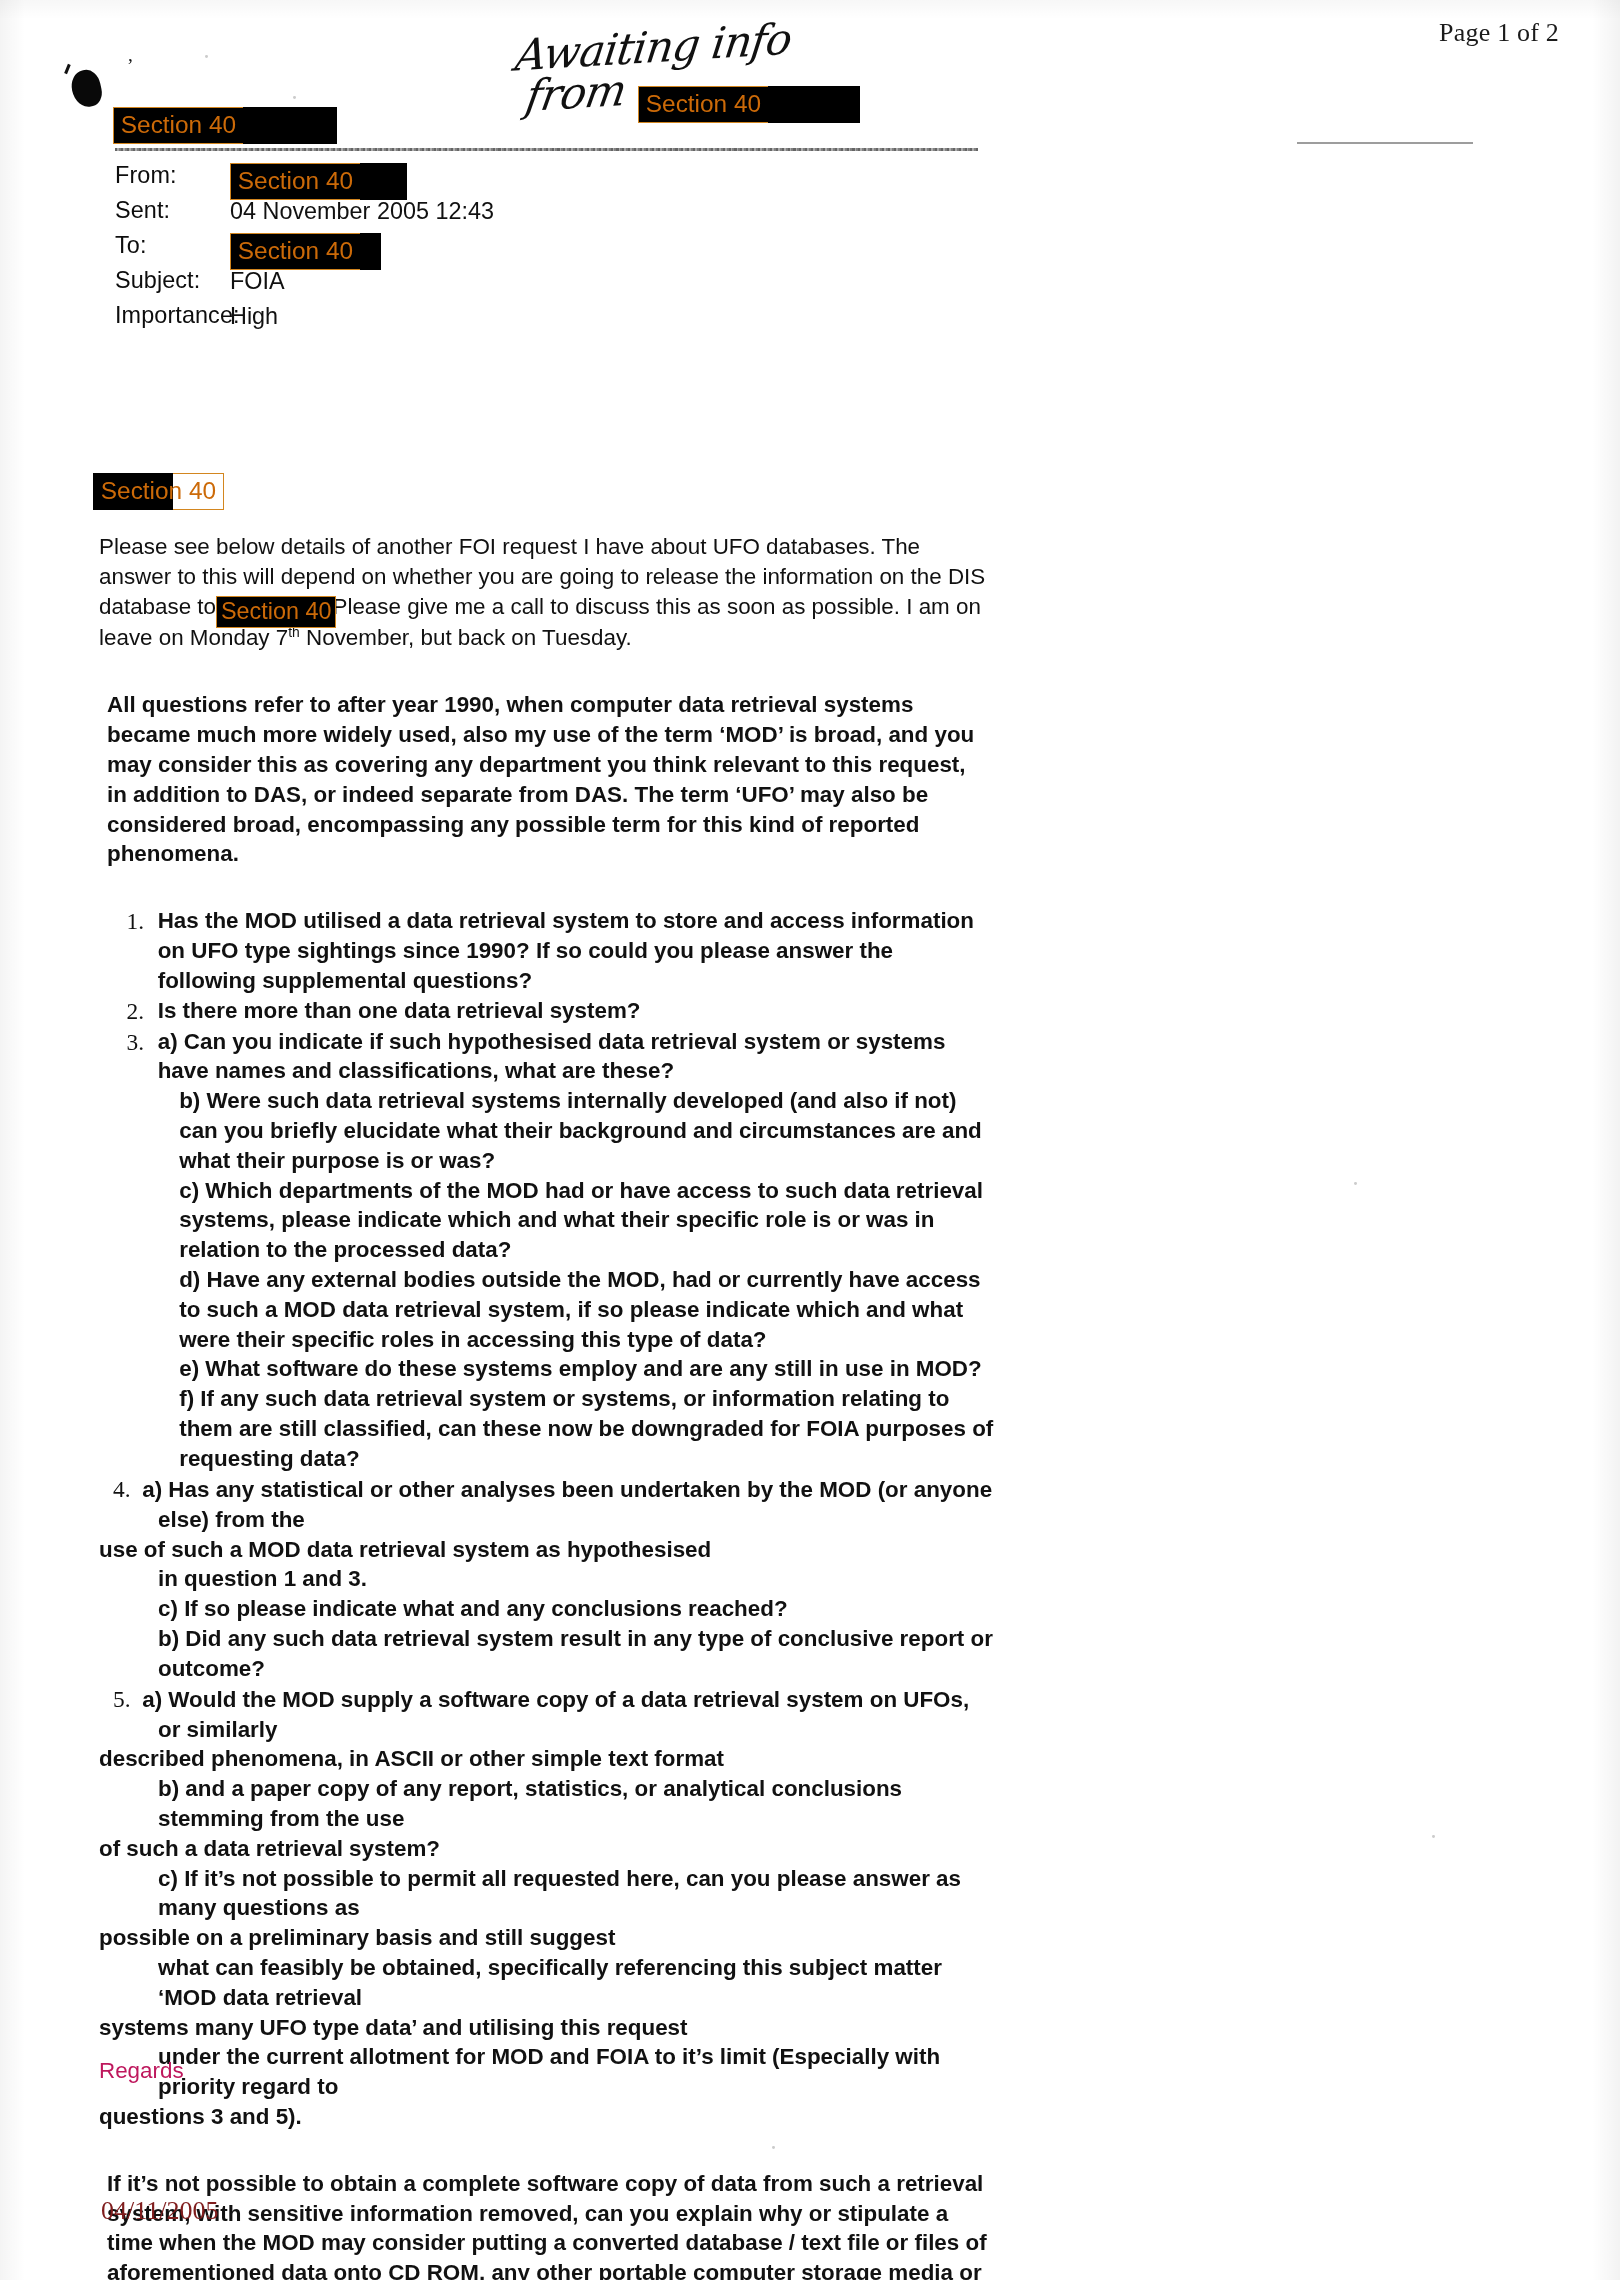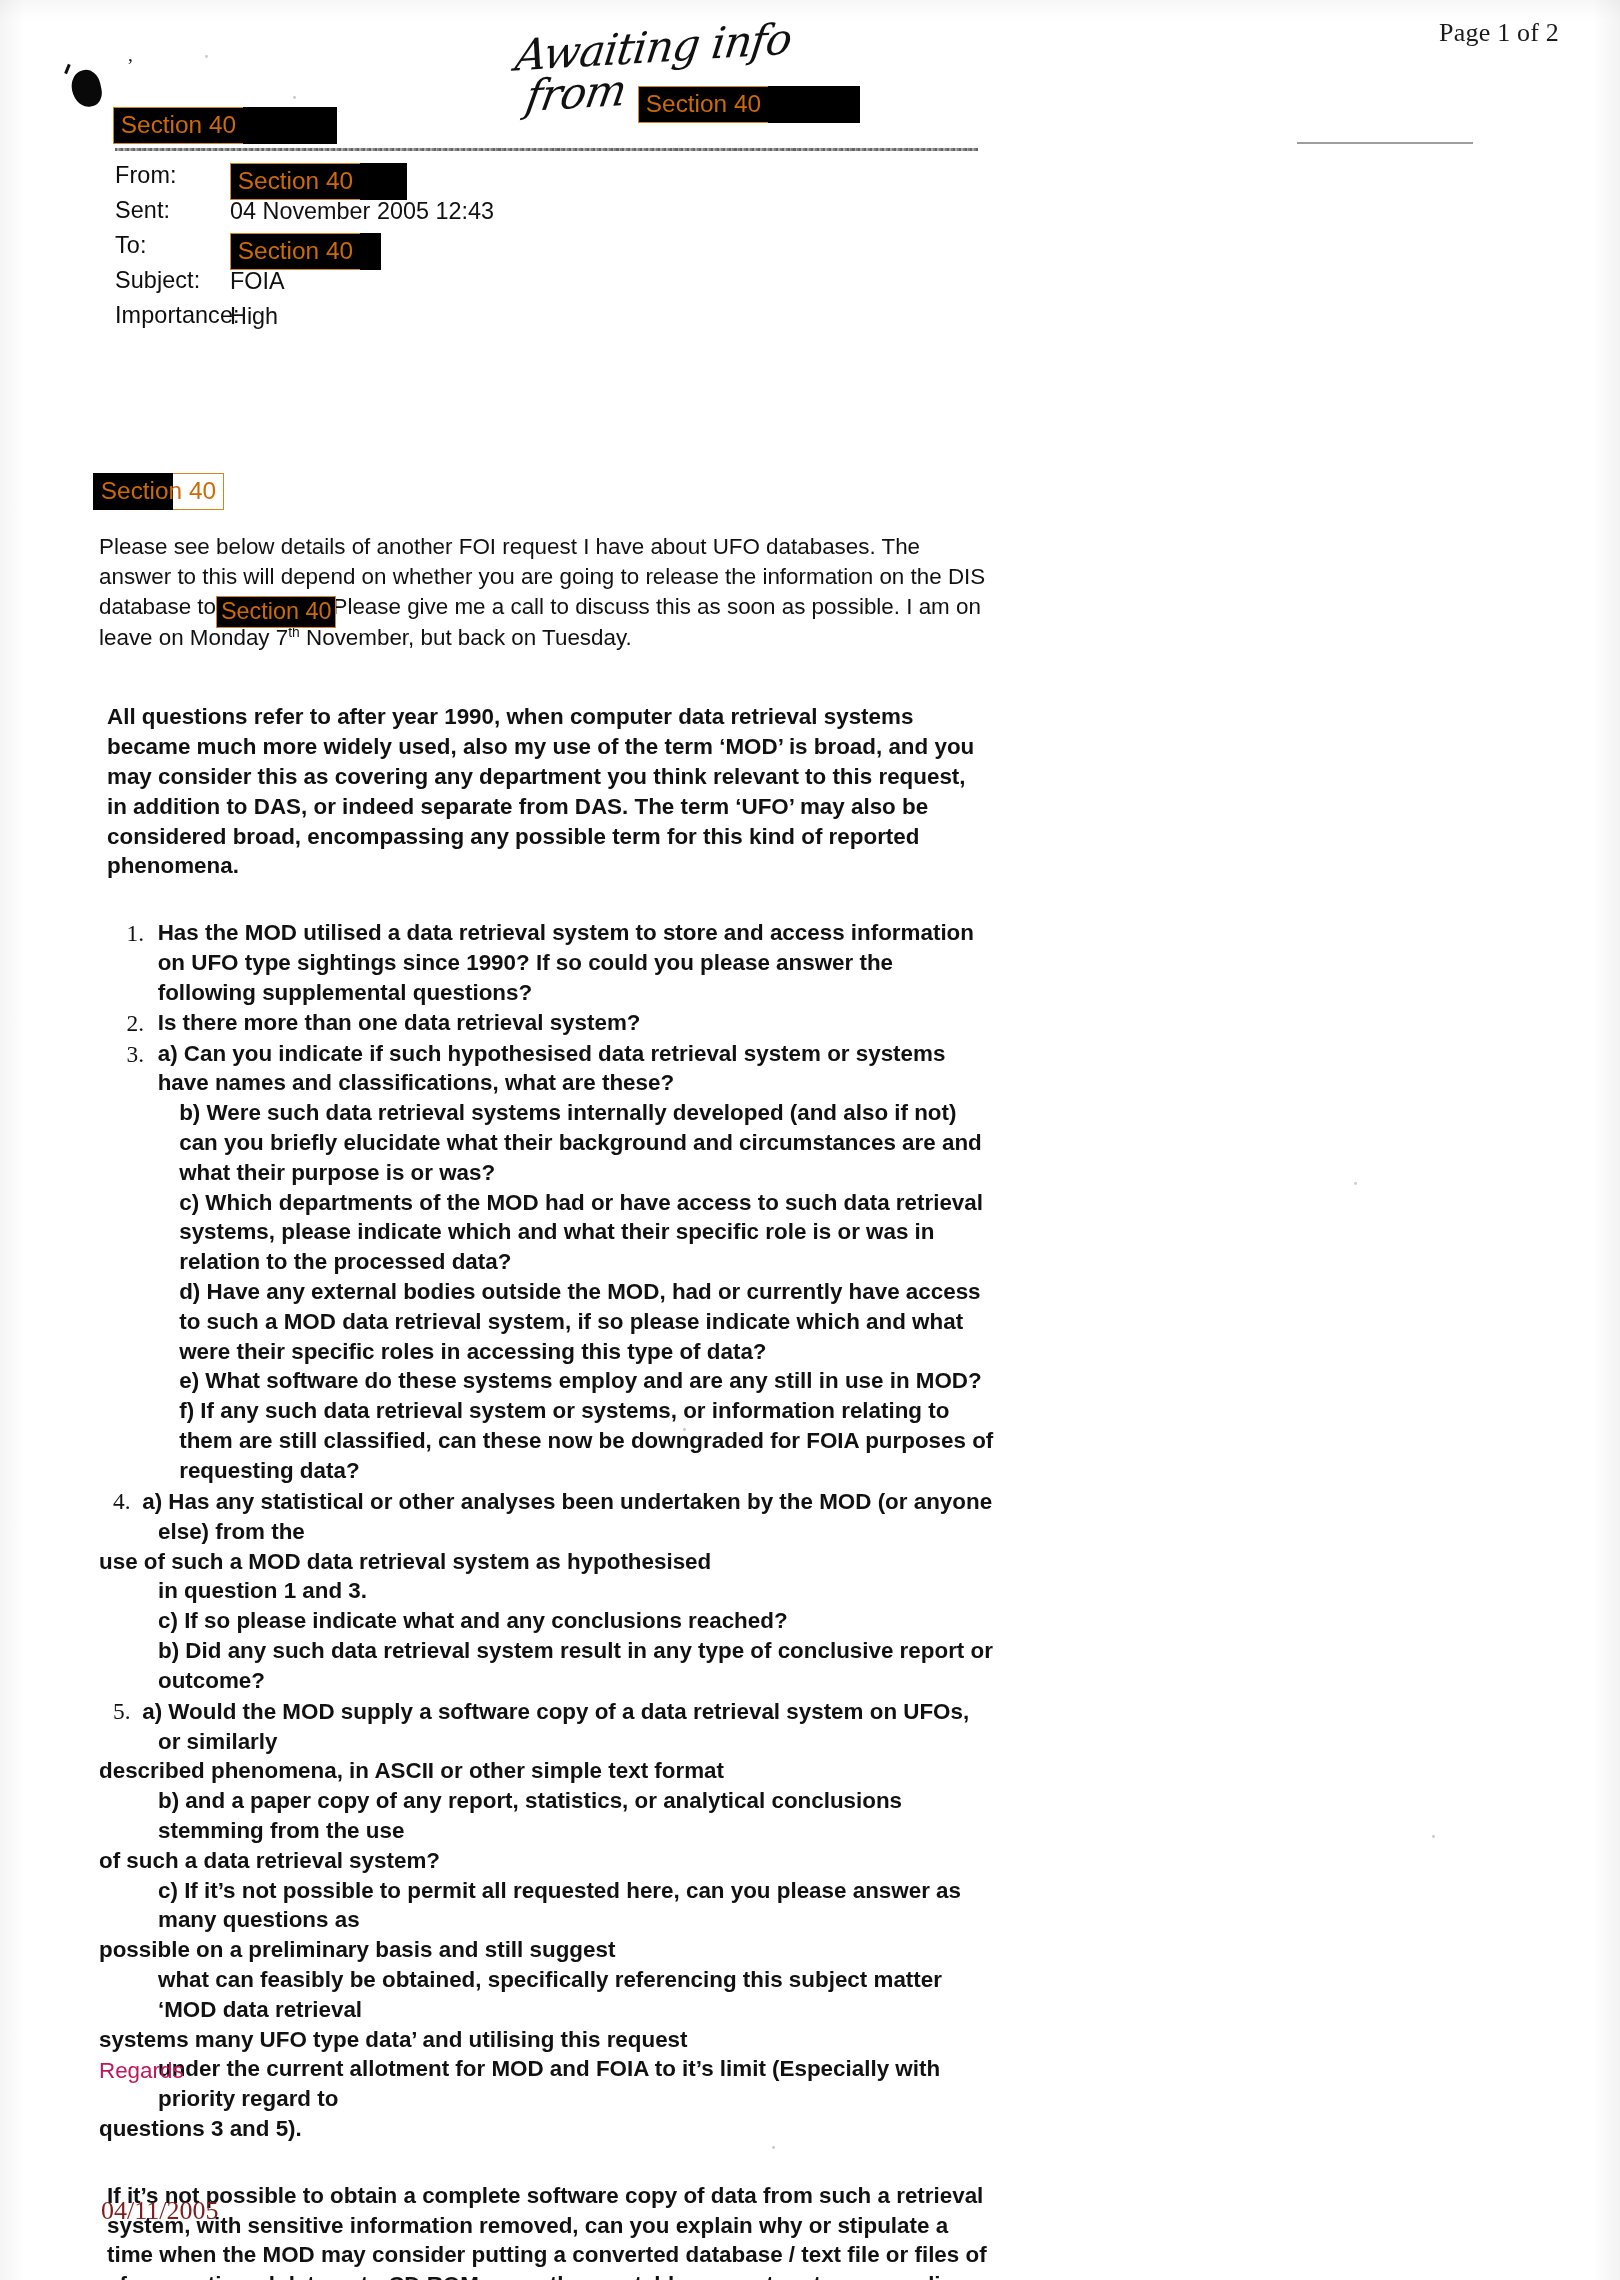--- a/index.html
+++ b/index.html
@@ -105,21 +105,21 @@
     width:115px;flex:0 0 115px;
     font-weight:normal;font-size:23.4px;color:#0d0d0d;
     letter-spacing:0.1px;
   }
   .fvalue{font-size:23.4px;color:#111;padding-top:1px;}
 
   
   .standalone-red{position:absolute;left:93px;top:473px;}
 
   .body{position:absolute;left:99px;top:532px;width:897px;color:#111;}
-  .p-reg{font-size:22.4px;line-height:1.32;margin:0 0 12px 0;}
+  .p-reg{font-size:22.4px;line-height:1.32;margin:0 0 0 0;}
   .p-bold{font-size:22.4px;line-height:1.33;font-weight:bold;margin:8px;}
   .gap-md{height:29px;}
   sup{font-size:.62em;vertical-align:super;}
 
   .inline-red{
     display:inline-block;background:#000;color:#cc6a08;
     border:1px solid #d3861f;
     font-weight:normal;
     font-size:23.4px;line-height:1;
     padding:2.9px 3.9px 3.9px 3.9px;

